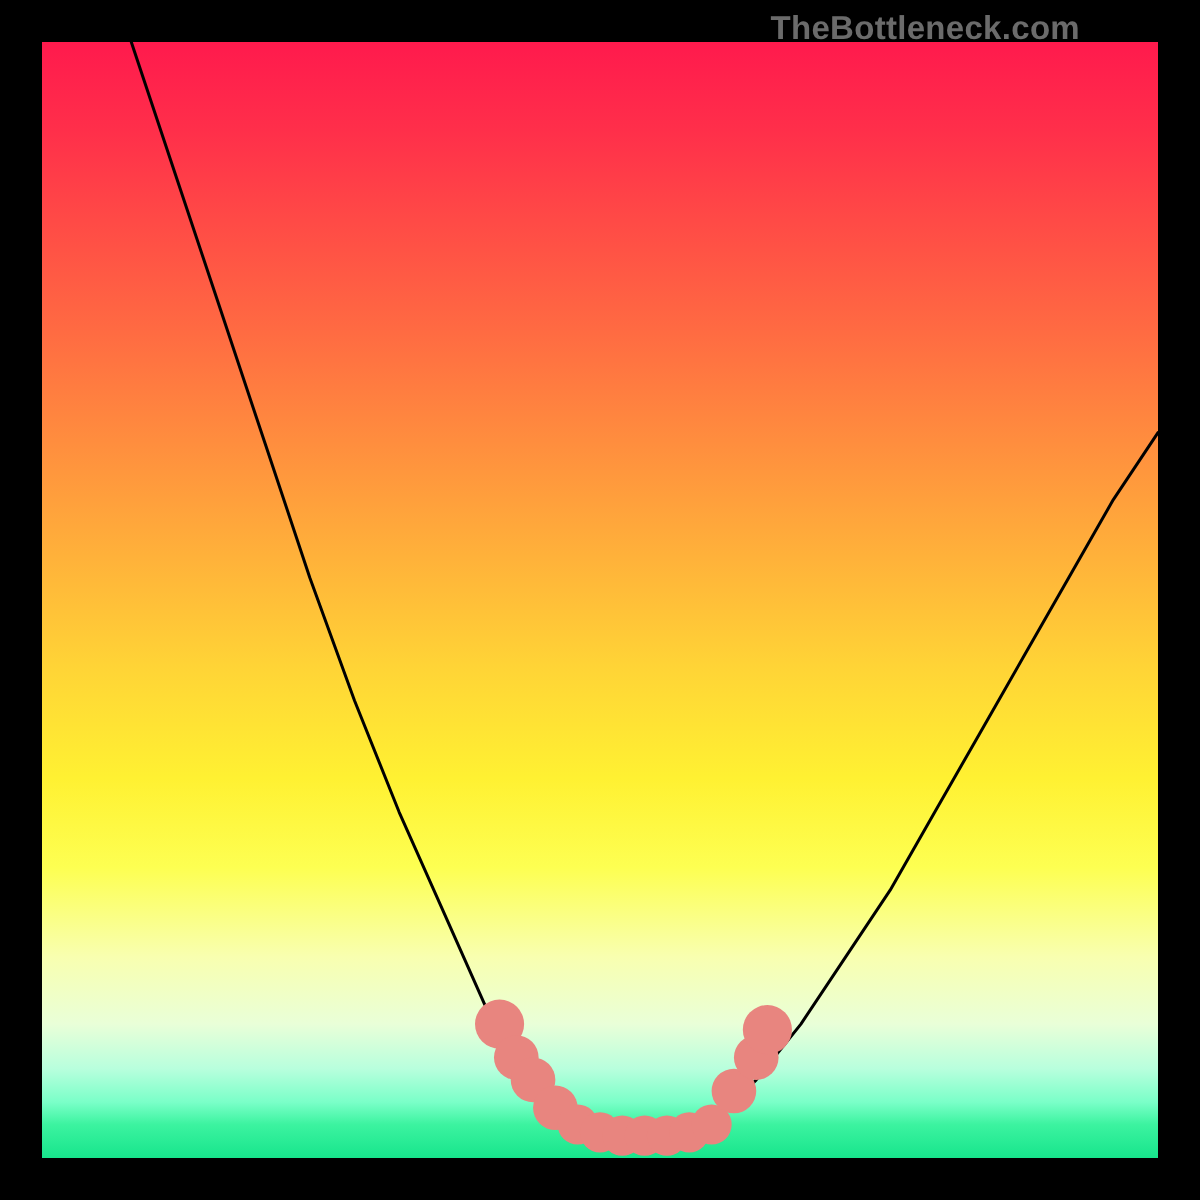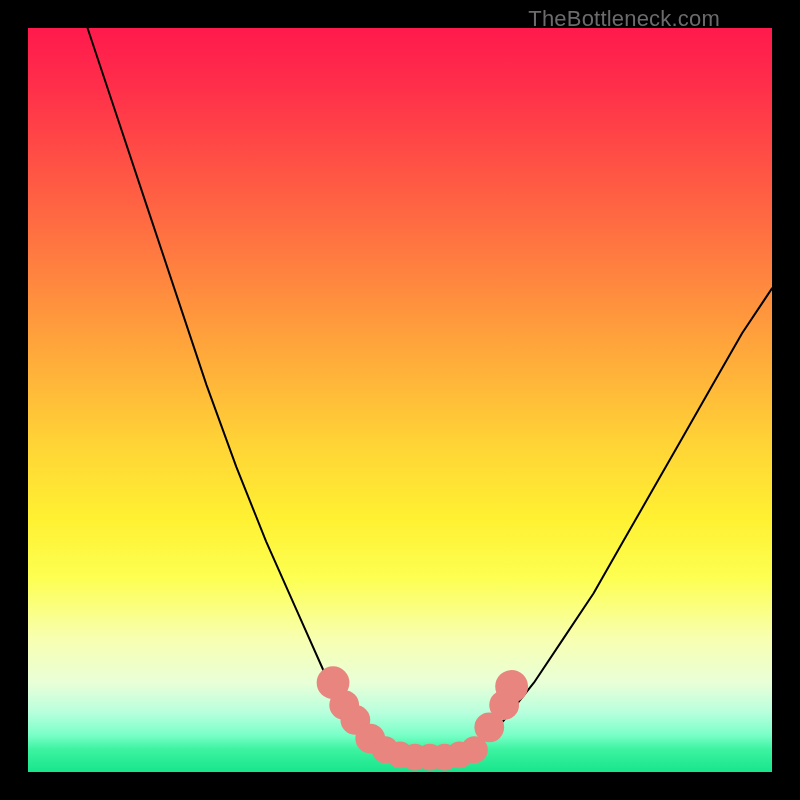--- a/index.html
+++ b/index.html
@@ -9,20 +9,21 @@
     height: 800px;
     background: #000;
     font-family: Arial, Helvetica, sans-serif;
     overflow: hidden;
   }
   .stage {
     position: relative;
     width: 730px;
     height: 800px;
     background: #000;
+    font-weight: bold;
   }
   .plot-area {
     position: absolute;
     left: 28px;
     top: 28px;
     width: 744px;
     height: 744px;
     background: linear-gradient(to bottom,
       #ff1a4d 0%,
       #ff2f4a 8%,

